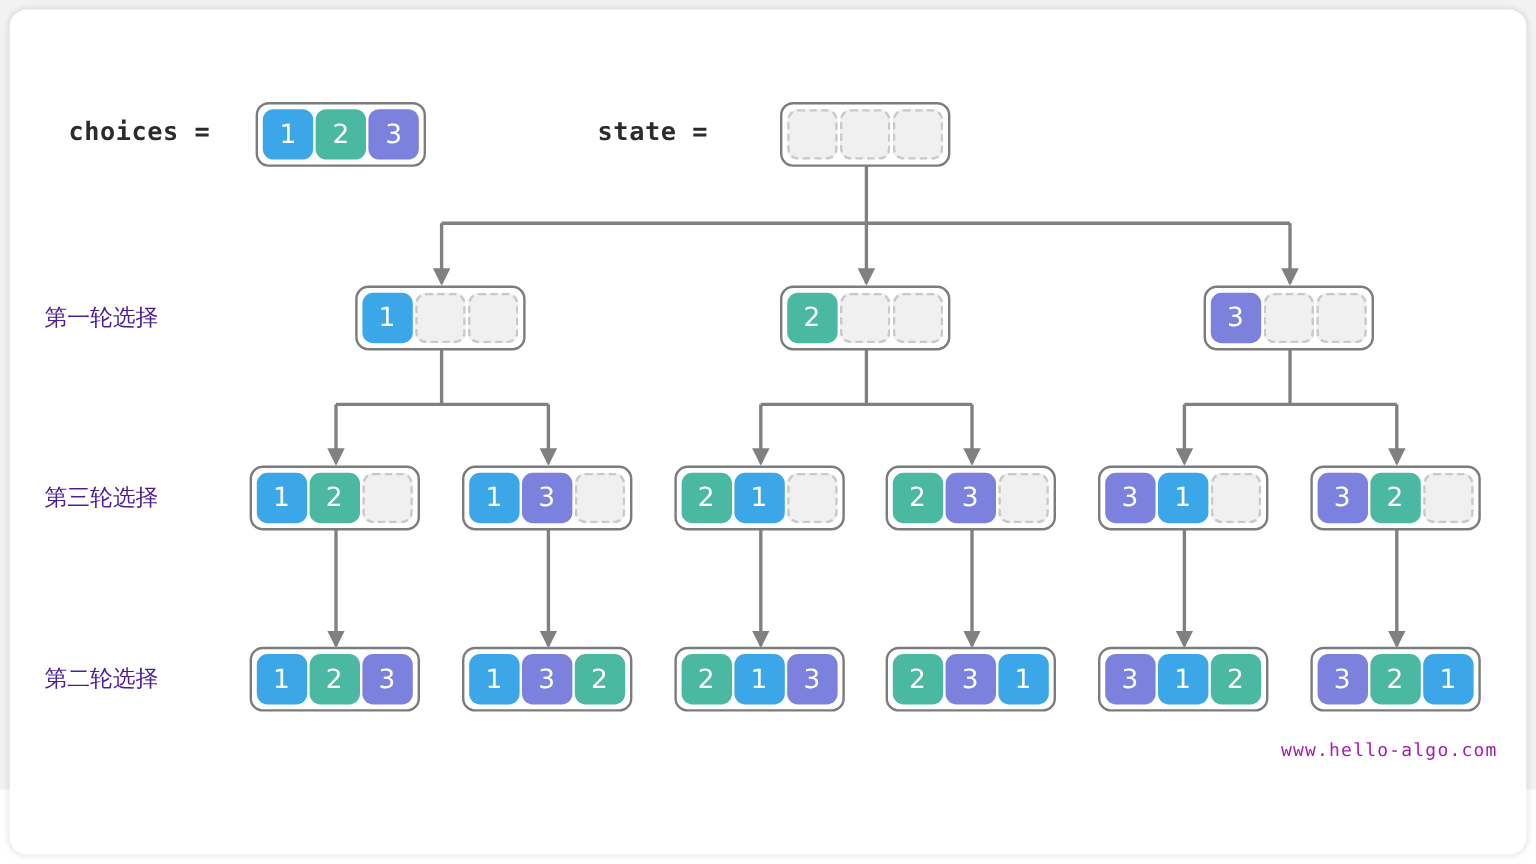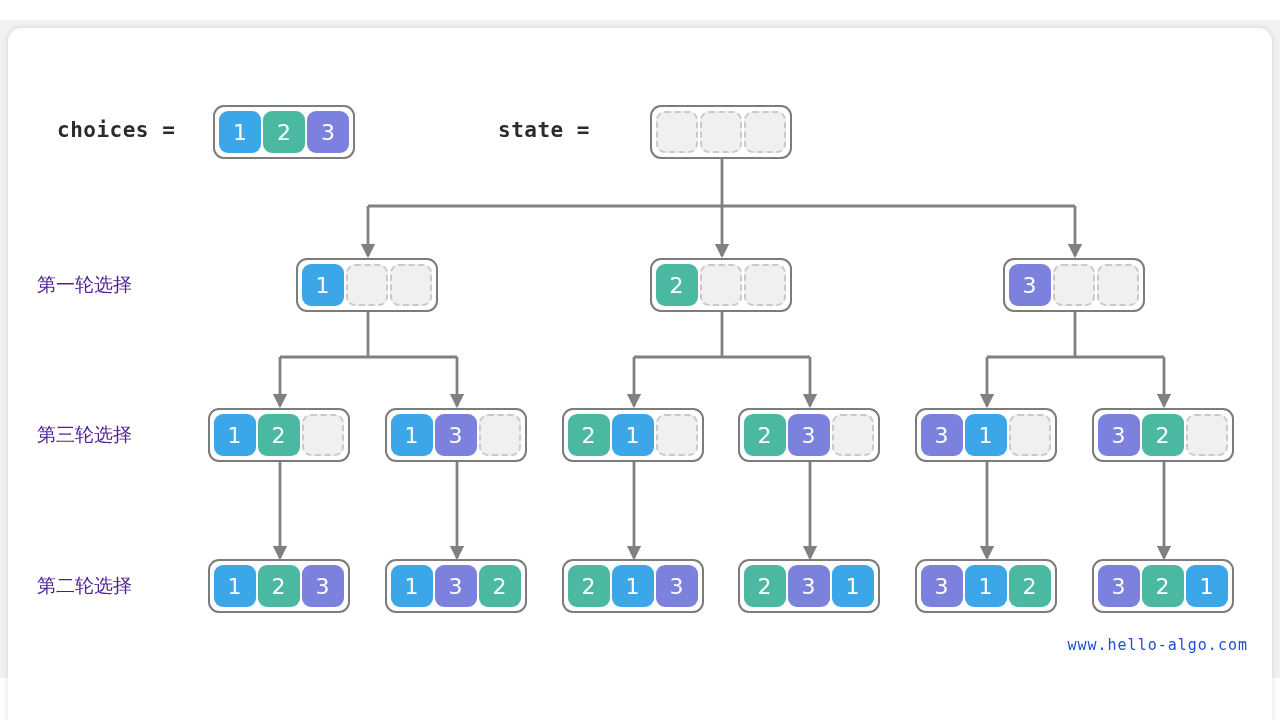--- a/index.html
+++ b/index.html
@@ -11,21 +11,20 @@
     width: 1280px;
     height: 720px;
     font-family: "Liberation Sans", "DejaVu Sans", sans-serif;
     overflow: hidden;
   }
   #canvas {
     position: relative;
     width: 1280px;
     height: 658px;
     background: #f2f2f2;
-    margin-top: 20px;
   }
   #card {
     position: absolute;
     left: 8px;
     top: 8px;
     width: 1264px;
     height: 704px;
     background: #ffffff;
     border-radius: 14px;
     box-shadow: 0 0 6px rgba(0,0,0,0.13);
@@ -55,21 +54,21 @@
     font-size: 19px;
     color: #4c1d95;
     white-space: nowrap;
   }
   .watermark {
     position: absolute;
     right: 32px;
     bottom: 24px;
     font-family: "DejaVu Sans Mono", "Liberation Mono", monospace;
     font-size: 15px;
-    color: #1d4ed8;
+    color: #a21caf;
     letter-spacing: 1px;
     white-space: nowrap;
   }
 
   
   .array {
     position: absolute;
     display: flex;
     flex-direction: row;
     align-items: center;

